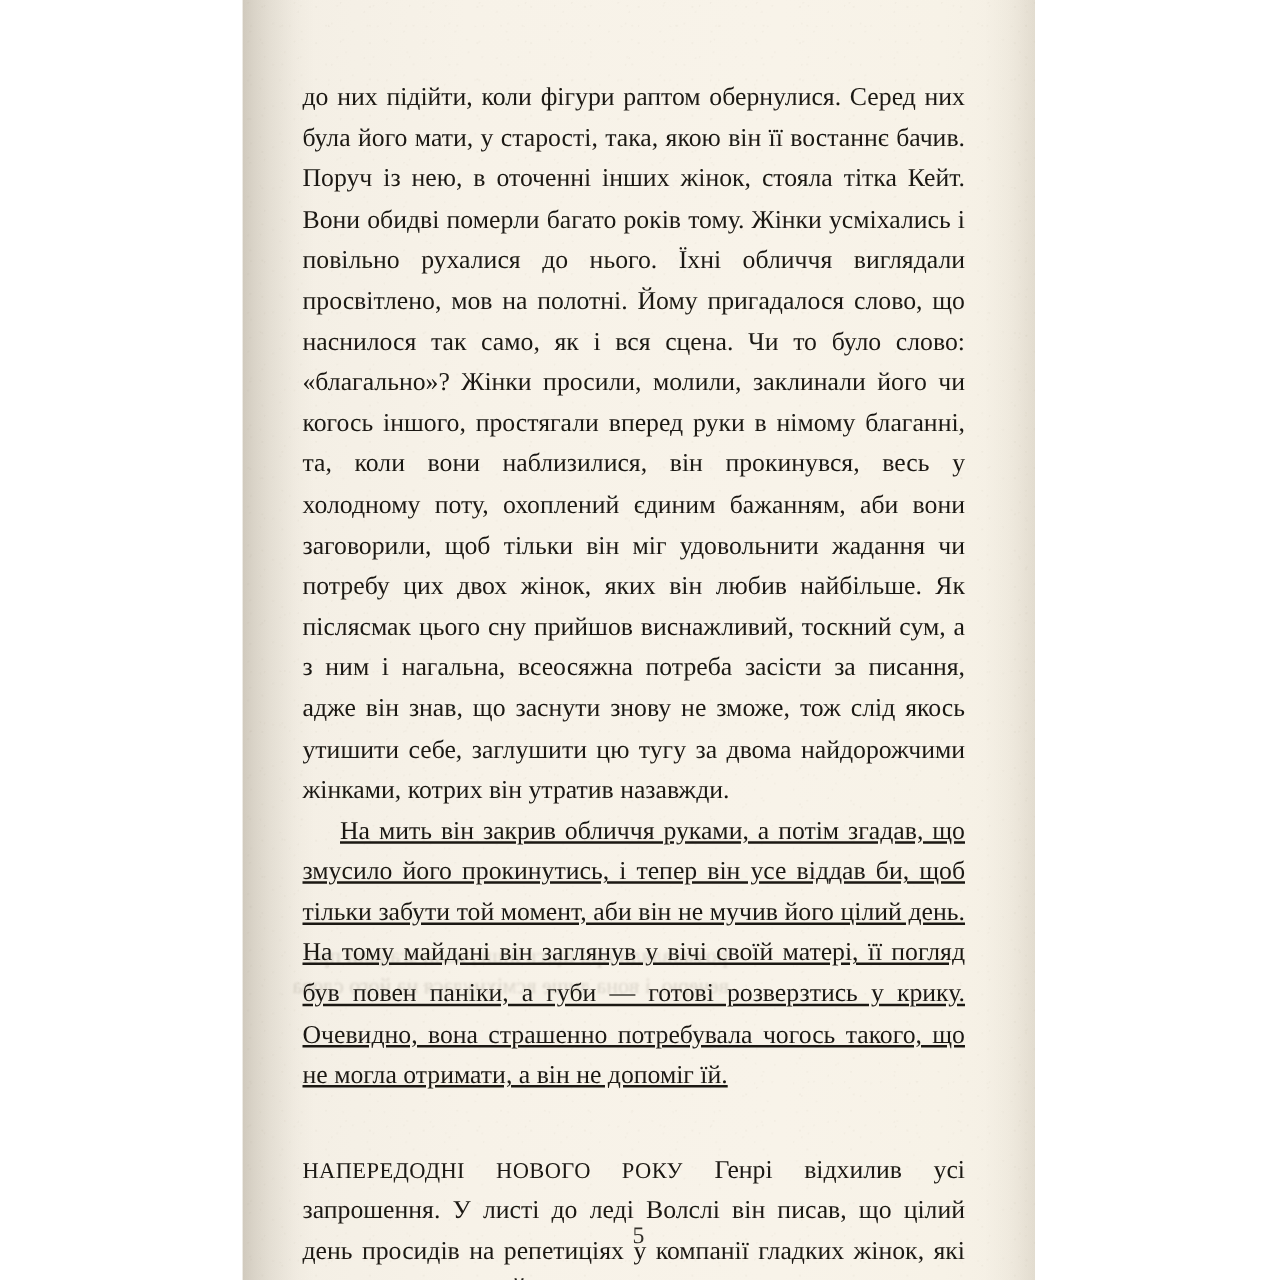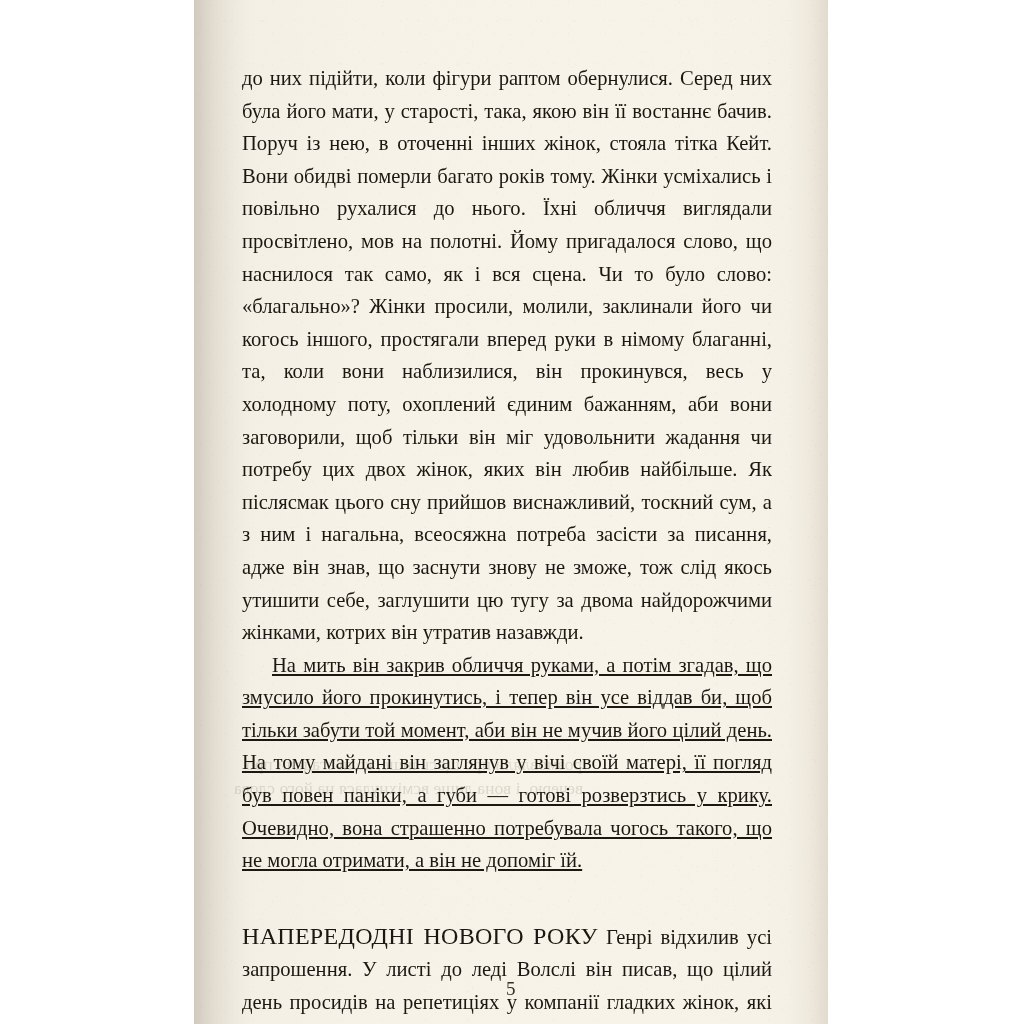--- a/index.html
+++ b/index.html
@@ -107,21 +107,21 @@
   .para.indented { text-indent: 30px; text-decoration: underline; }
 
   
   #section-break {
     height: 43px;
     position: relative;
   }
 
   .section-opening { margin: 0; text-align: justify; }
   .section-lead {
-    font-size: 24px;
+    font-size: 18px;
     letter-spacing: .3px;
     font-weight: 400;
   }
 
   
   .showthrough {
     position: absolute;
     pointer-events: none;
     font-family: "Liberation Serif", "DejaVu Serif", serif;
     font-size: 17.5px;

